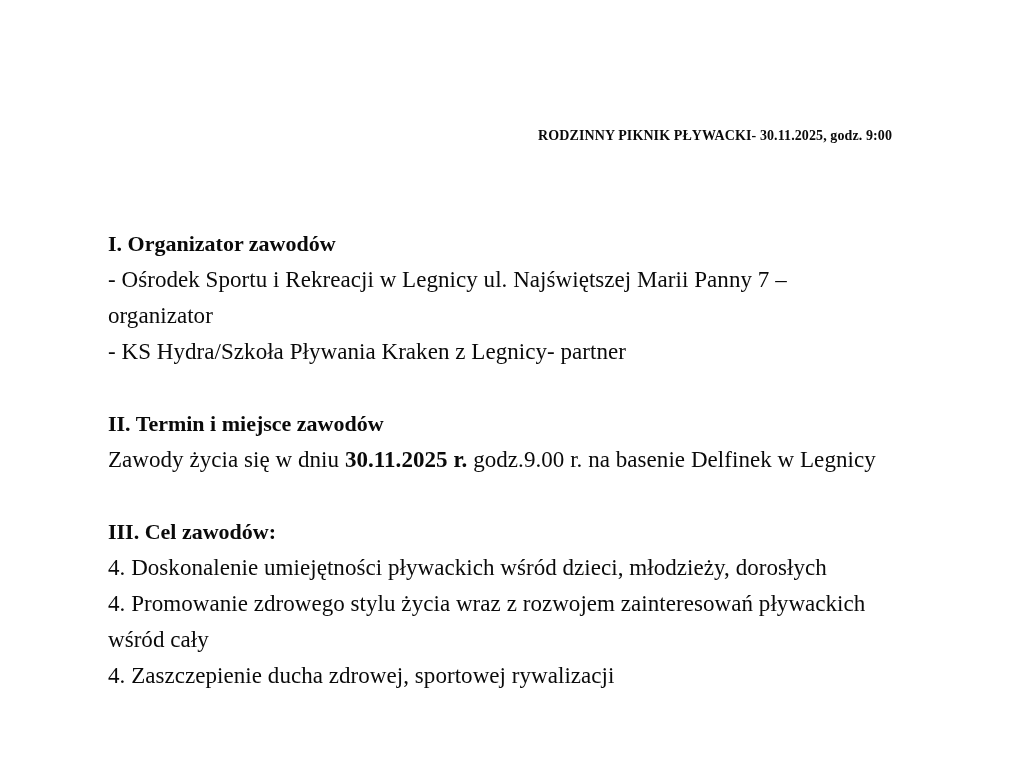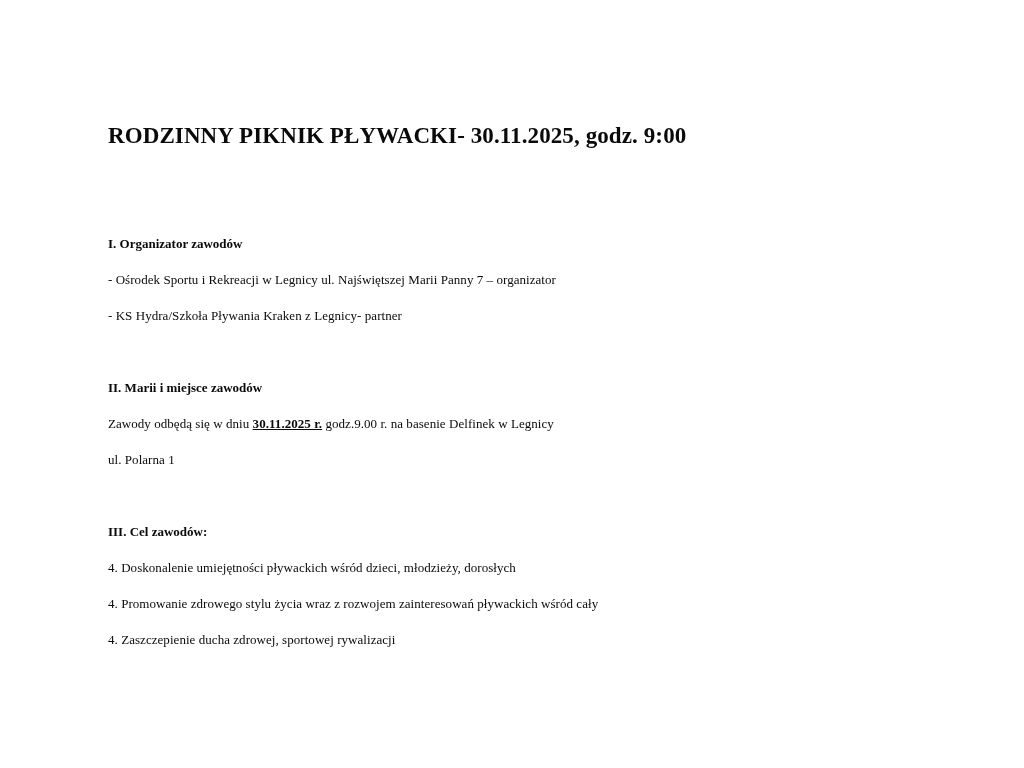--- a/index.html
+++ b/index.html
@@ -31,50 +31,50 @@
     position: absolute;
     left: 108px;
     top: 0;
     width: 784px;
   }
 
   
   .top-spacer { height: 118px; }
 
   .line {
-    font-size: 13px;
+    font-size: 23px;
     line-height: 36px;
     white-space: pre-wrap;
     letter-spacing: 0.05px;
   }
 
   .title-line {
-    text-align: left;
+    text-align: right;
     font-weight: bold;
-    font-size: 23px;
+    font-size: 14px;
     line-height: 36px;
     letter-spacing: 0.1px;
   }
 
   .heading {
     font-weight: bold;
-    font-size: 13px;
+    font-size: 22px;
     line-height: 36px;
   }
 
   .blank {
     height: 36px;
     line-height: 36px;
   }
 
   .indent {
     padding-left: 12px;
   }
 
-  .strong-inline { font-weight: bold; text-decoration: underline; }
+  .strong-inline { font-weight: bold; }
 </style>
 </head>
 <body>
 
 <div class="page">
   <div class="content">
 
     <div class="top-spacer"></div>
 
     <div class="title-line">RODZINNY PIKNIK PŁYWACKI- 30.11.2025, godz. 9:00</div>
@@ -82,23 +82,22 @@
 
     <div class="blank"></div>
     <div class="blank"></div>
 
     <div class="heading">I. Organizator zawodów</div>
     <div class="line">- Ośrodek Sportu i Rekreacji w Legnicy ul. Najświętszej Marii Panny 7 – organizator</div>
     <div class="line">- KS Hydra/Szkoła Pływania Kraken z Legnicy- partner</div>
 
     <div class="blank"></div>
 
-    <div class="heading">II. Marii i miejsce zawodów</div>
-    <div class="line"><span>Zawody odbędą się w dniu </span><span class="strong-inline">30.11.2025 r.</span><span> godz.9.00 r. na basenie Delfinek w Legnicy</span></div>
-    <div class="line">ul. Polarna 1</div>
+    <div class="heading">II. Termin i miejsce zawodów</div>
+    <div class="line"><span>Zawody życia się w dniu </span><span class="strong-inline">30.11.2025 r.</span><span> godz.9.00 r. na basenie Delfinek w Legnicy</span></div>
 
     <div class="blank"></div>
 
     <div class="heading">III. Cel zawodów:</div>
     <div class="line">4. Doskonalenie umiejętności pływackich wśród dzieci, młodzieży, dorosłych</div>
     <div class="line">4. Promowanie zdrowego stylu życia wraz z rozwojem zainteresowań pływackich wśród cały</div>
     <div class="line">4. Zaszczepienie ducha zdrowej, sportowej rywalizacji</div>
 
   </div>
 </div>

